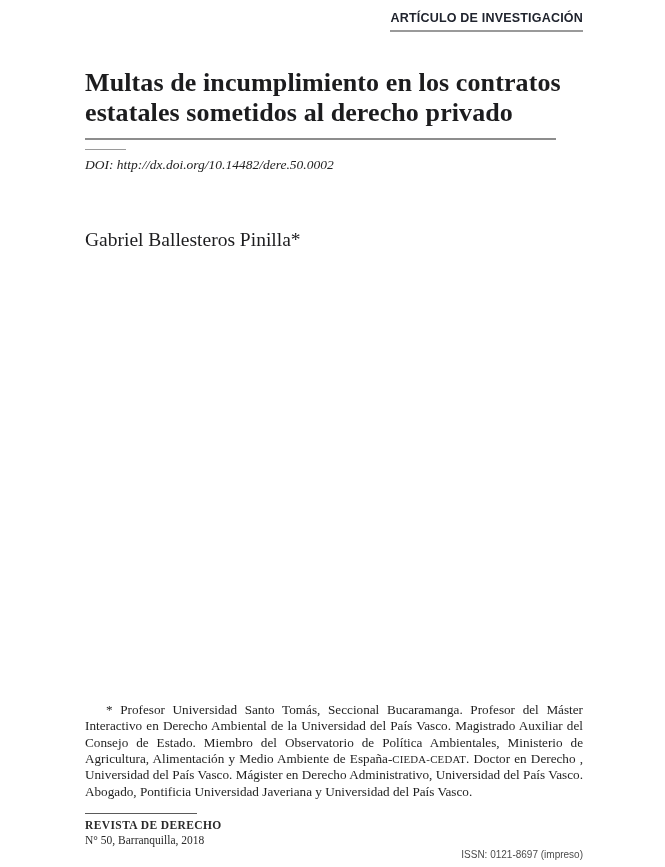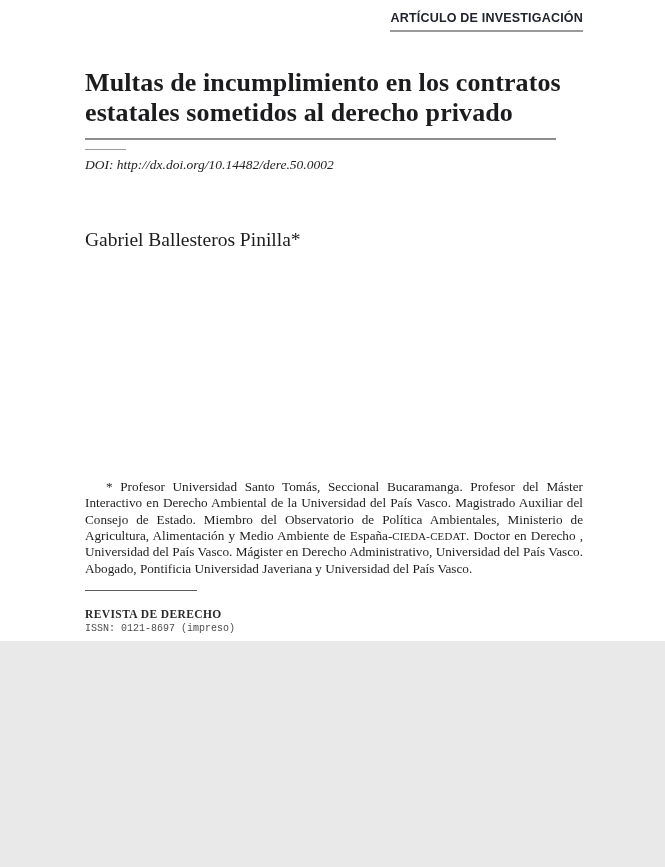--- a/index.html
+++ b/index.html
@@ -3,21 +3,21 @@
 <meta charset="utf-8">
 <style>
   html, body {
     margin: 0;
     padding: 0;
     background: #e9e9e9;
   }
   .page {
     position: relative;
     width: 665px;
-    height: 641px;
+    height: 867px;
     margin: 0 auto;
     background: #ffffff;
     box-sizing: border-box;
     padding: 8px 82px 0 85px;
     font-family: "Liberation Serif", "DejaVu Serif", serif;
     color: #1e1e1e;
     overflow: hidden;
   }
   .badge-row {
     text-align: right;
@@ -94,36 +94,37 @@
     letter-spacing: 0.2px;
   }
   .footer-rule {
     margin: 7px 0 0 0;
     width: 112px;
     height: 0;
     border: none;
     border-top: 1px solid #5a5a5a;
   }
   .journal-name {
-    margin-top: 17px;
+    margin-top: 5px;
     font-weight: bold;
     font-size: 11.5px;
     letter-spacing: 0.4px;
     color: #2a2a2a;
   }
   .journal-issue {
     margin-top: 3px;
     font-size: 11.5px;
     color: #2a2a2a;
   }
   .issn-line {
     margin-top: 3px;
-    font-family: Liberation Mono, monospace;
+    font-family: Liberation Sans, sans-serif;
     font-size: 10px;
     color: #4c4c4c;
+    text-align: right;
   }
   .issn-line .it { font-style: italic; }
 </style>
 </head>
 <body>
 
 <div class="page">
 
   <div class="badge-row">
     <span class="badge">ARTÍCULO DE INVESTIGACIÓN</span>
@@ -141,19 +142,20 @@
   <div class="author"><span>Gabriel Ballesteros Pinilla</span><span>*</span></div>
 
   <div class="bottom">
 
     <p class="footnote"><span>* Profesor Universidad Santo Tomás, Seccional Bucaramanga. Profesor del Máster Interactivo en Derecho Ambiental de la Universidad del País Vasco. Magistrado Auxiliar del Consejo de Estado. Miembro del Observatorio de Política Ambientales, Ministerio de Agricultura, Alimentación y Medio Ambiente de España-</span><span class="sc">CIEDA-CEDAT</span><span>. Doctor en Derecho , Universidad del País Vasco. Mágister en Derecho Administrativo, Universidad del País Vasco. Abogado, Pontificia Universidad Javeriana y Universidad del País Vasco.</span></p>
 
     <hr class="footer-rule">
 
     <div class="journal-name">REVISTA DE DERECHO</div>
 
+    <div class="journal-issue">N° 50, Barranquilla, 2018</div>
 
     <div class="issn-line">ISSN: 0121-8697 (impreso)</div>
 
 
   </div>
 
 </div>
 
 </body></html>

